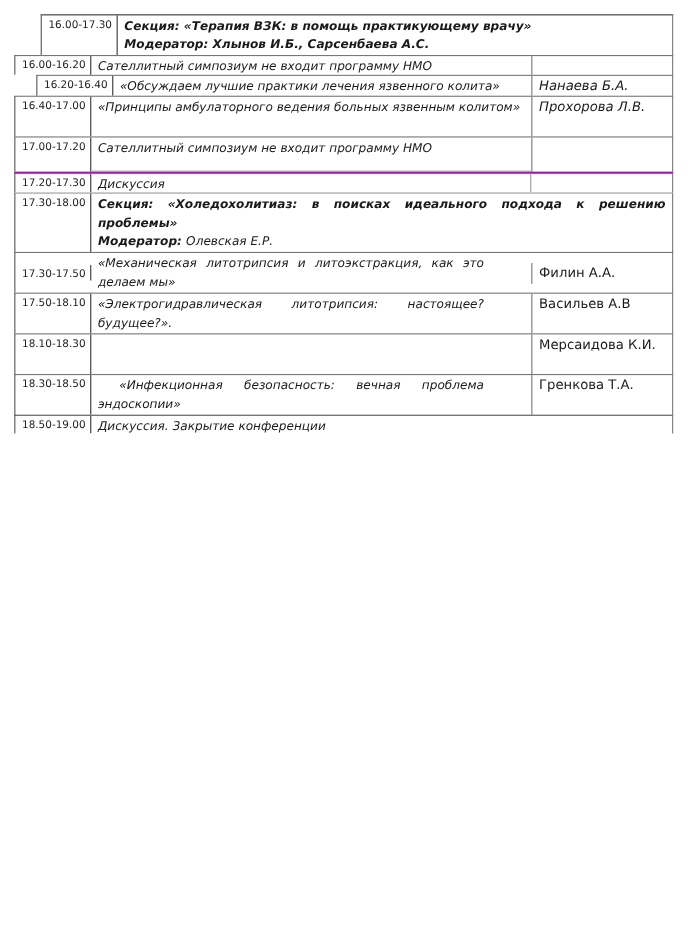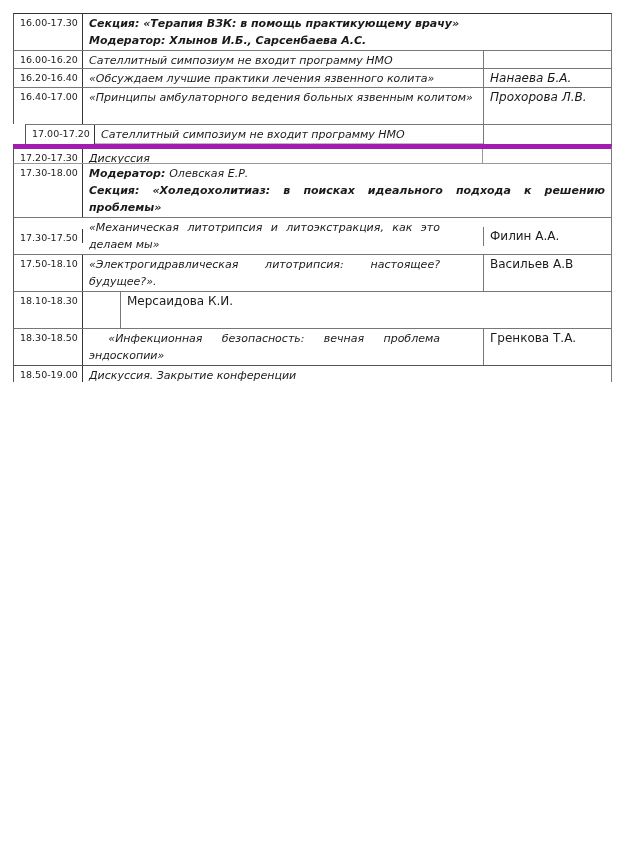--- a/index.html
+++ b/index.html
@@ -1,21 +1,21 @@
 <!DOCTYPE html>
 <html><head>
 <meta charset="utf-8">
 <style>
   html, body { margin: 0; padding: 0; background: #ffffff; }
   body { width: 634px; height: 862px; position: relative; overflow: hidden;
          font-family: "DejaVu Sans", "Liberation Sans", sans-serif; color: #1a1a1a; }
   .page { position: absolute; left: 0; top: 0; width: 634px; height: 862px; background: #fff; }
   .tbl { position: absolute; left: 13px; top: 13px; width: 599px; }
   .row { position: relative; display: flex; border-left: 1px solid #555; border-right: 1px solid #777; border-top: 1px solid #777; box-sizing: border-box; }
-  .row.first { border-top: 1.5px solid #333; }
+  .row.first { border-top: 1.5px solid #333; margin-left: 24px; }
   .time { width: 69px; flex: 0 0 69px; font-size: 9.5px; padding: 3px 0 0 6px; box-sizing: border-box; border-right: 1.5px solid #333; color: #222; }
   .topic { flex: 1 1 auto; font-size: 11px; font-style: italic; padding: 1px 6px 1px 6px; line-height: 17px; box-sizing: border-box; text-align: justify; }
   .topic.bold { font-weight: bold; }
   .speaker { width: 128px; flex: 0 0 128px; font-size: 12px; padding: 1px 6px; line-height: 17px; box-sizing: border-box; border-left: 1px solid #777; }
   .speaker.italic { font-style: italic; }
   .speaker.normal { font-style: normal; margin-left: 37px; }
   .lbl-b { font-weight: bold; }
   .mod-name { font-weight: normal; }
 </style>
 </head>
@@ -31,65 +31,65 @@
         <div><span>Модератор:</span> <span>Хлынов И.Б., Сарсенбаева А.С.</span></div>
       </div>
     </div>
 
     <div class="row" style="height:18px;">
       <div class="time">16.00-16.20</div>
       <div class="topic">Сателлитный симпозиум не входит программу НМО</div>
       <div class="speaker italic"></div>
     </div>
 
-    <div class="row" style="height:19px;">
+    <div class="row" style="height:19px;margin-left:20px;">
       <div class="time">16.20-16.40</div>
       <div class="topic" style="white-space:nowrap;">«Обсуждаем лучшие практики лечения язвенного колита»</div>
       <div class="speaker italic">Нанаева Б.А.</div>
     </div>
 
     <div class="row" style="height:37px;">
       <div class="time">16.40-17.00</div>
       <div class="topic">«Принципы амбулаторного ведения больных язвенным колитом»</div>
       <div class="speaker italic">Прохорова Л.В.</div>
     </div>
 
-    <div class="row" style="height:20px;margin-left:12px;">
+    <div class="row" style="height:32px;">
       <div class="time">17.00-17.20</div>
       <div class="topic" style="border-bottom:1px solid #bbb;">Сателлитный симпозиум не входит программу НМО</div>
       <div class="speaker italic" style="border-bottom:none;"></div>
     </div>
 
-    <div class="row" style="height:19px; border-top:5px solid #a21caf;">
+    <div class="row" style="height:19px; border-top:2px solid #a21caf;">
       <div class="time">17.20-17.30</div>
       <div class="topic" style="border-right:1px solid #999;">Дискуссия</div>
       <div class="speaker" style="border-left:none;"></div>
     </div>
 
     <div class="row" style="height:54px; border-top:1px solid #999;">
       <div class="time">17.30-18.00</div>
       <div class="topic bold">
+        <div>Секция: «Холедохолитиаз: в поисках идеального подхода к решению проблемы»</div>
         <div><span class="lbl-b">Модератор:</span> <span class="mod-name">Олевская Е.Р.</span></div>
-        <div>Секция: «Холедохолитиаз: в поисках идеального подхода к решению проблемы»</div>
       </div>
     </div>
 
     <div class="row" style="height:37px;align-items:center;">
       <div class="time">17.30-17.50</div>
       <div class="topic">«Механическая литотрипсия и литоэкстракция, как это делаем мы»</div>
       <div class="speaker normal">Филин А.А.</div>
     </div>
 
     <div class="row" style="height:37px;">
       <div class="time">17.50-18.10</div>
       <div class="topic">«Электрогидравлическая литотрипсия: настоящее? будущее?».</div>
       <div class="speaker normal">Васильев А.В</div>
     </div>
 
-    <div class="row" style="height:37px;">
+    <div class="row" style="height:37px;justify-content:space-between;">
       <div class="time">18.10-18.30</div>
       <div class="speaker normal">Мерсаидова К.И.</div>
     </div>
 
     <div class="row" style="height:37px;">
       <div class="time">18.30-18.50</div>
       <div class="topic" style="white-space:pre-wrap;"> «Инфекционная безопасность: вечная проблема эндоскопии»</div>
       <div class="speaker normal">Гренкова Т.А.</div>
     </div>
 

